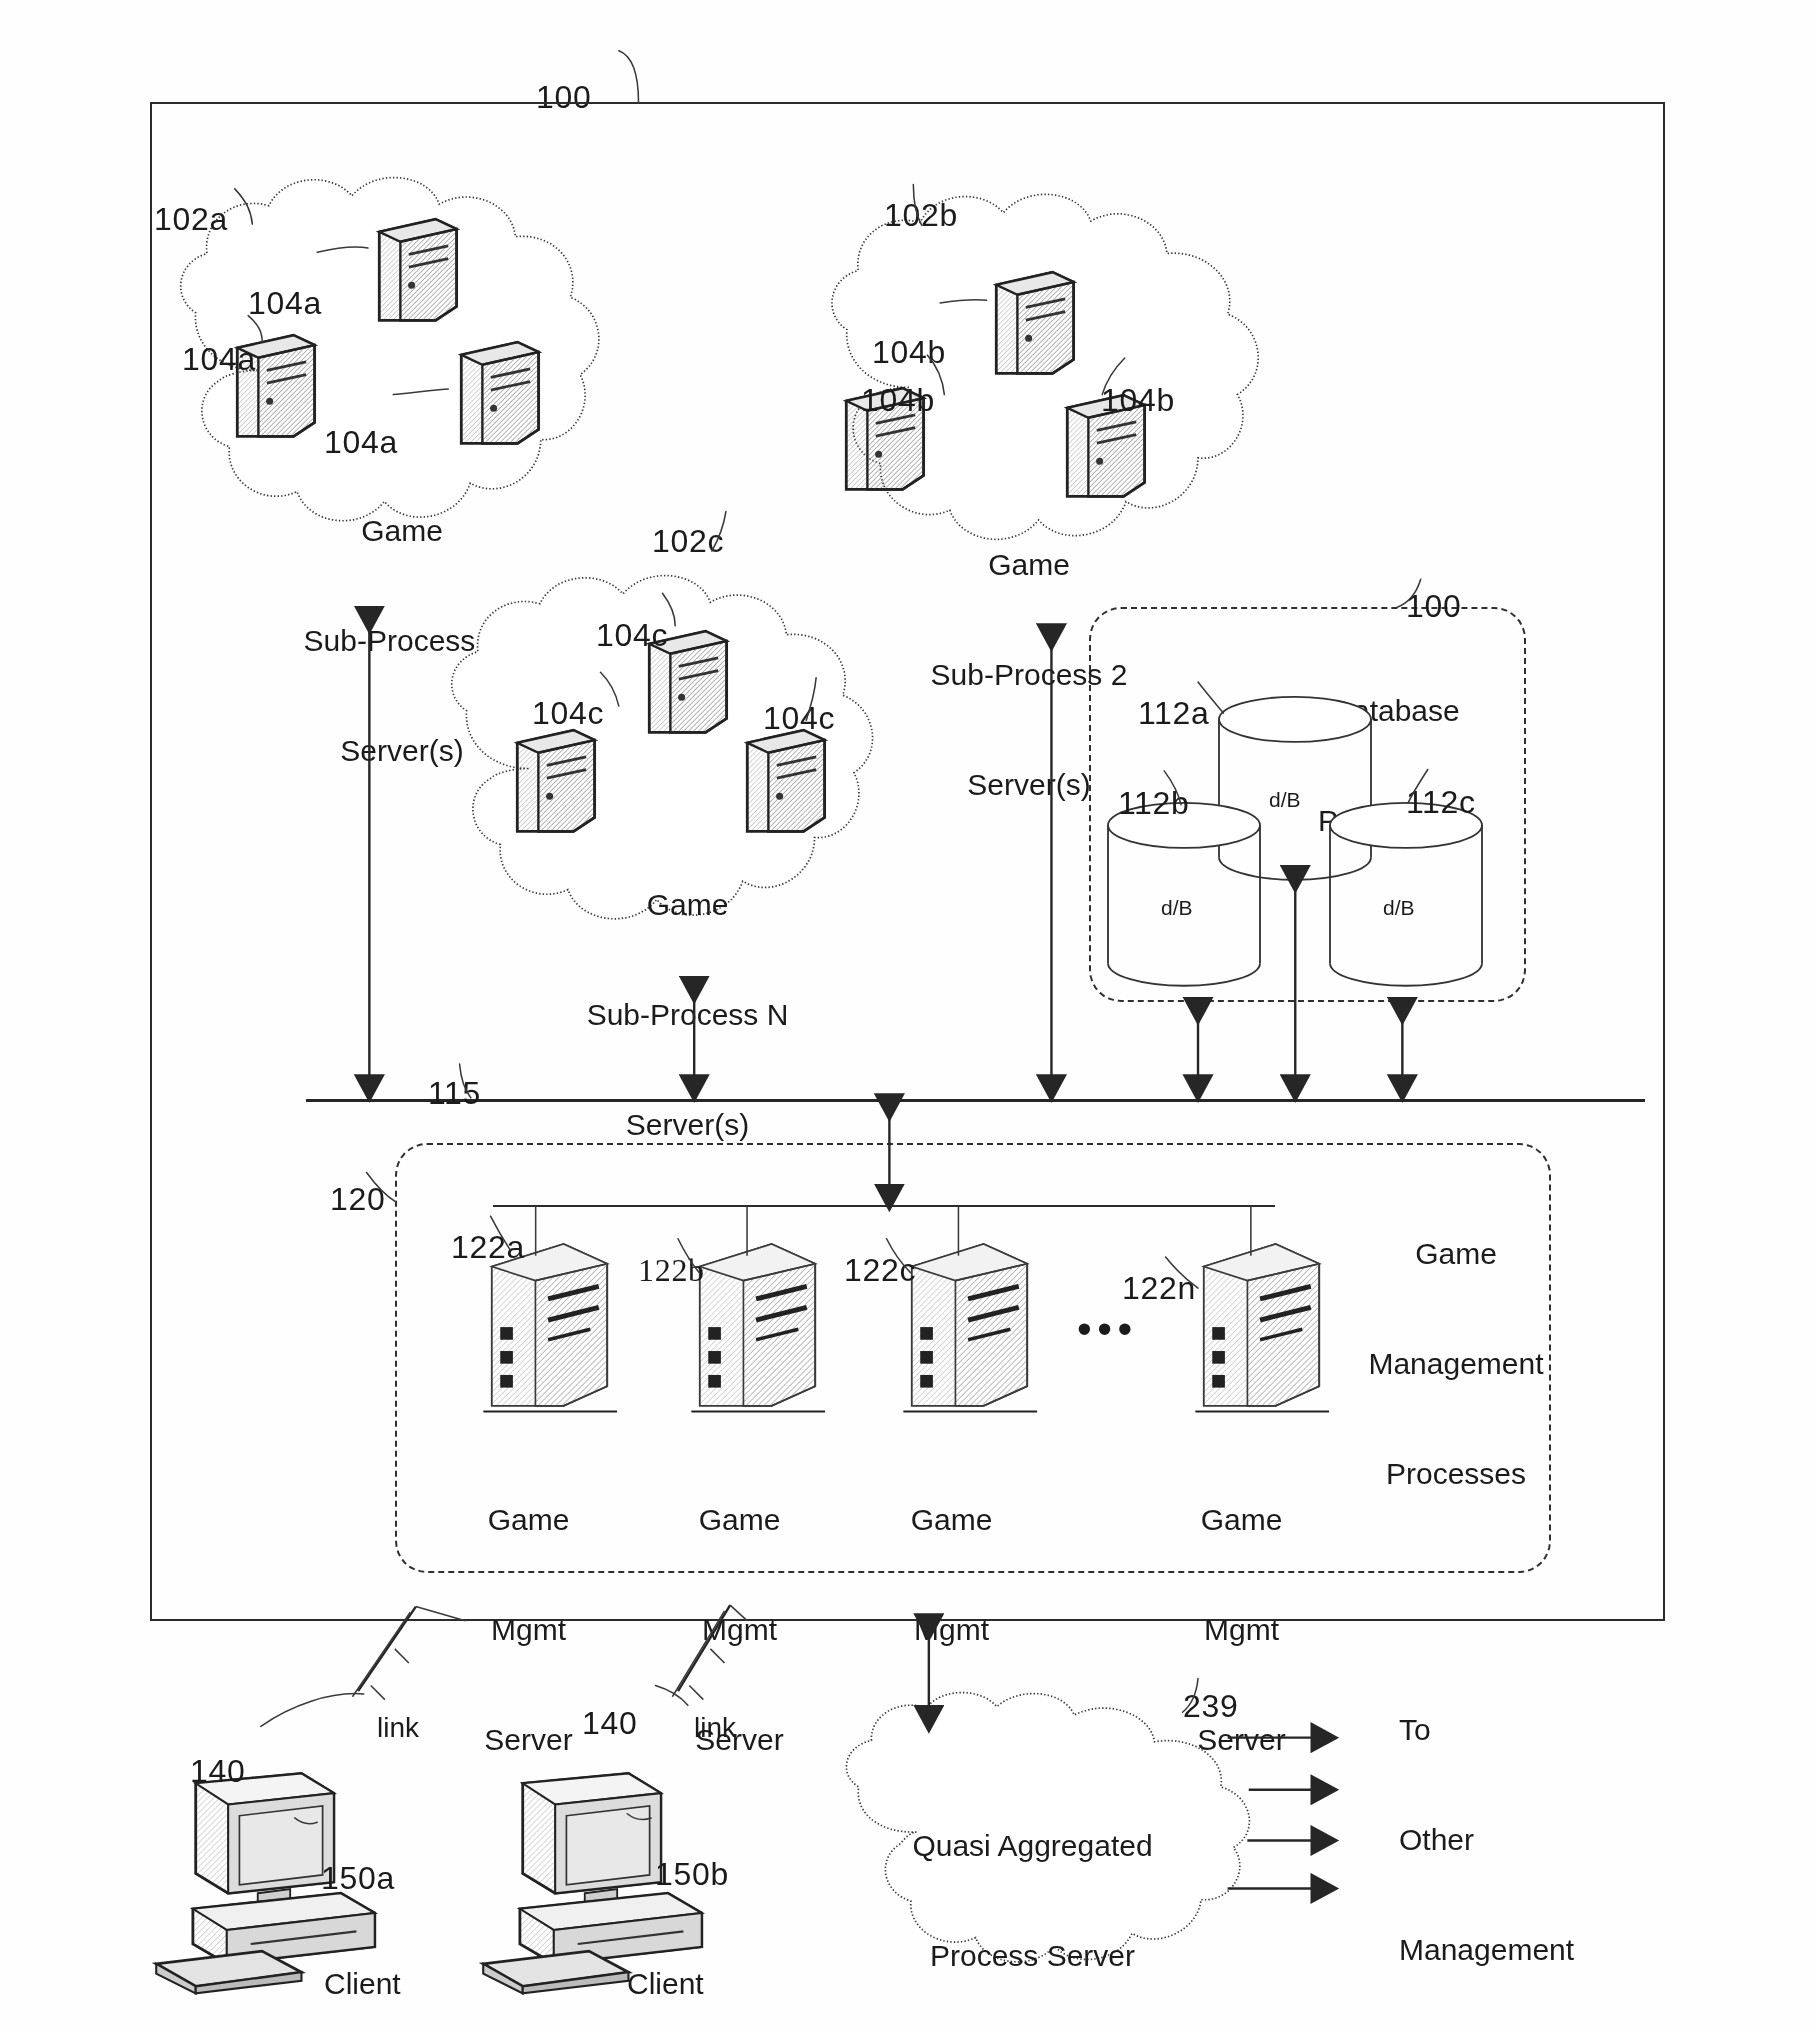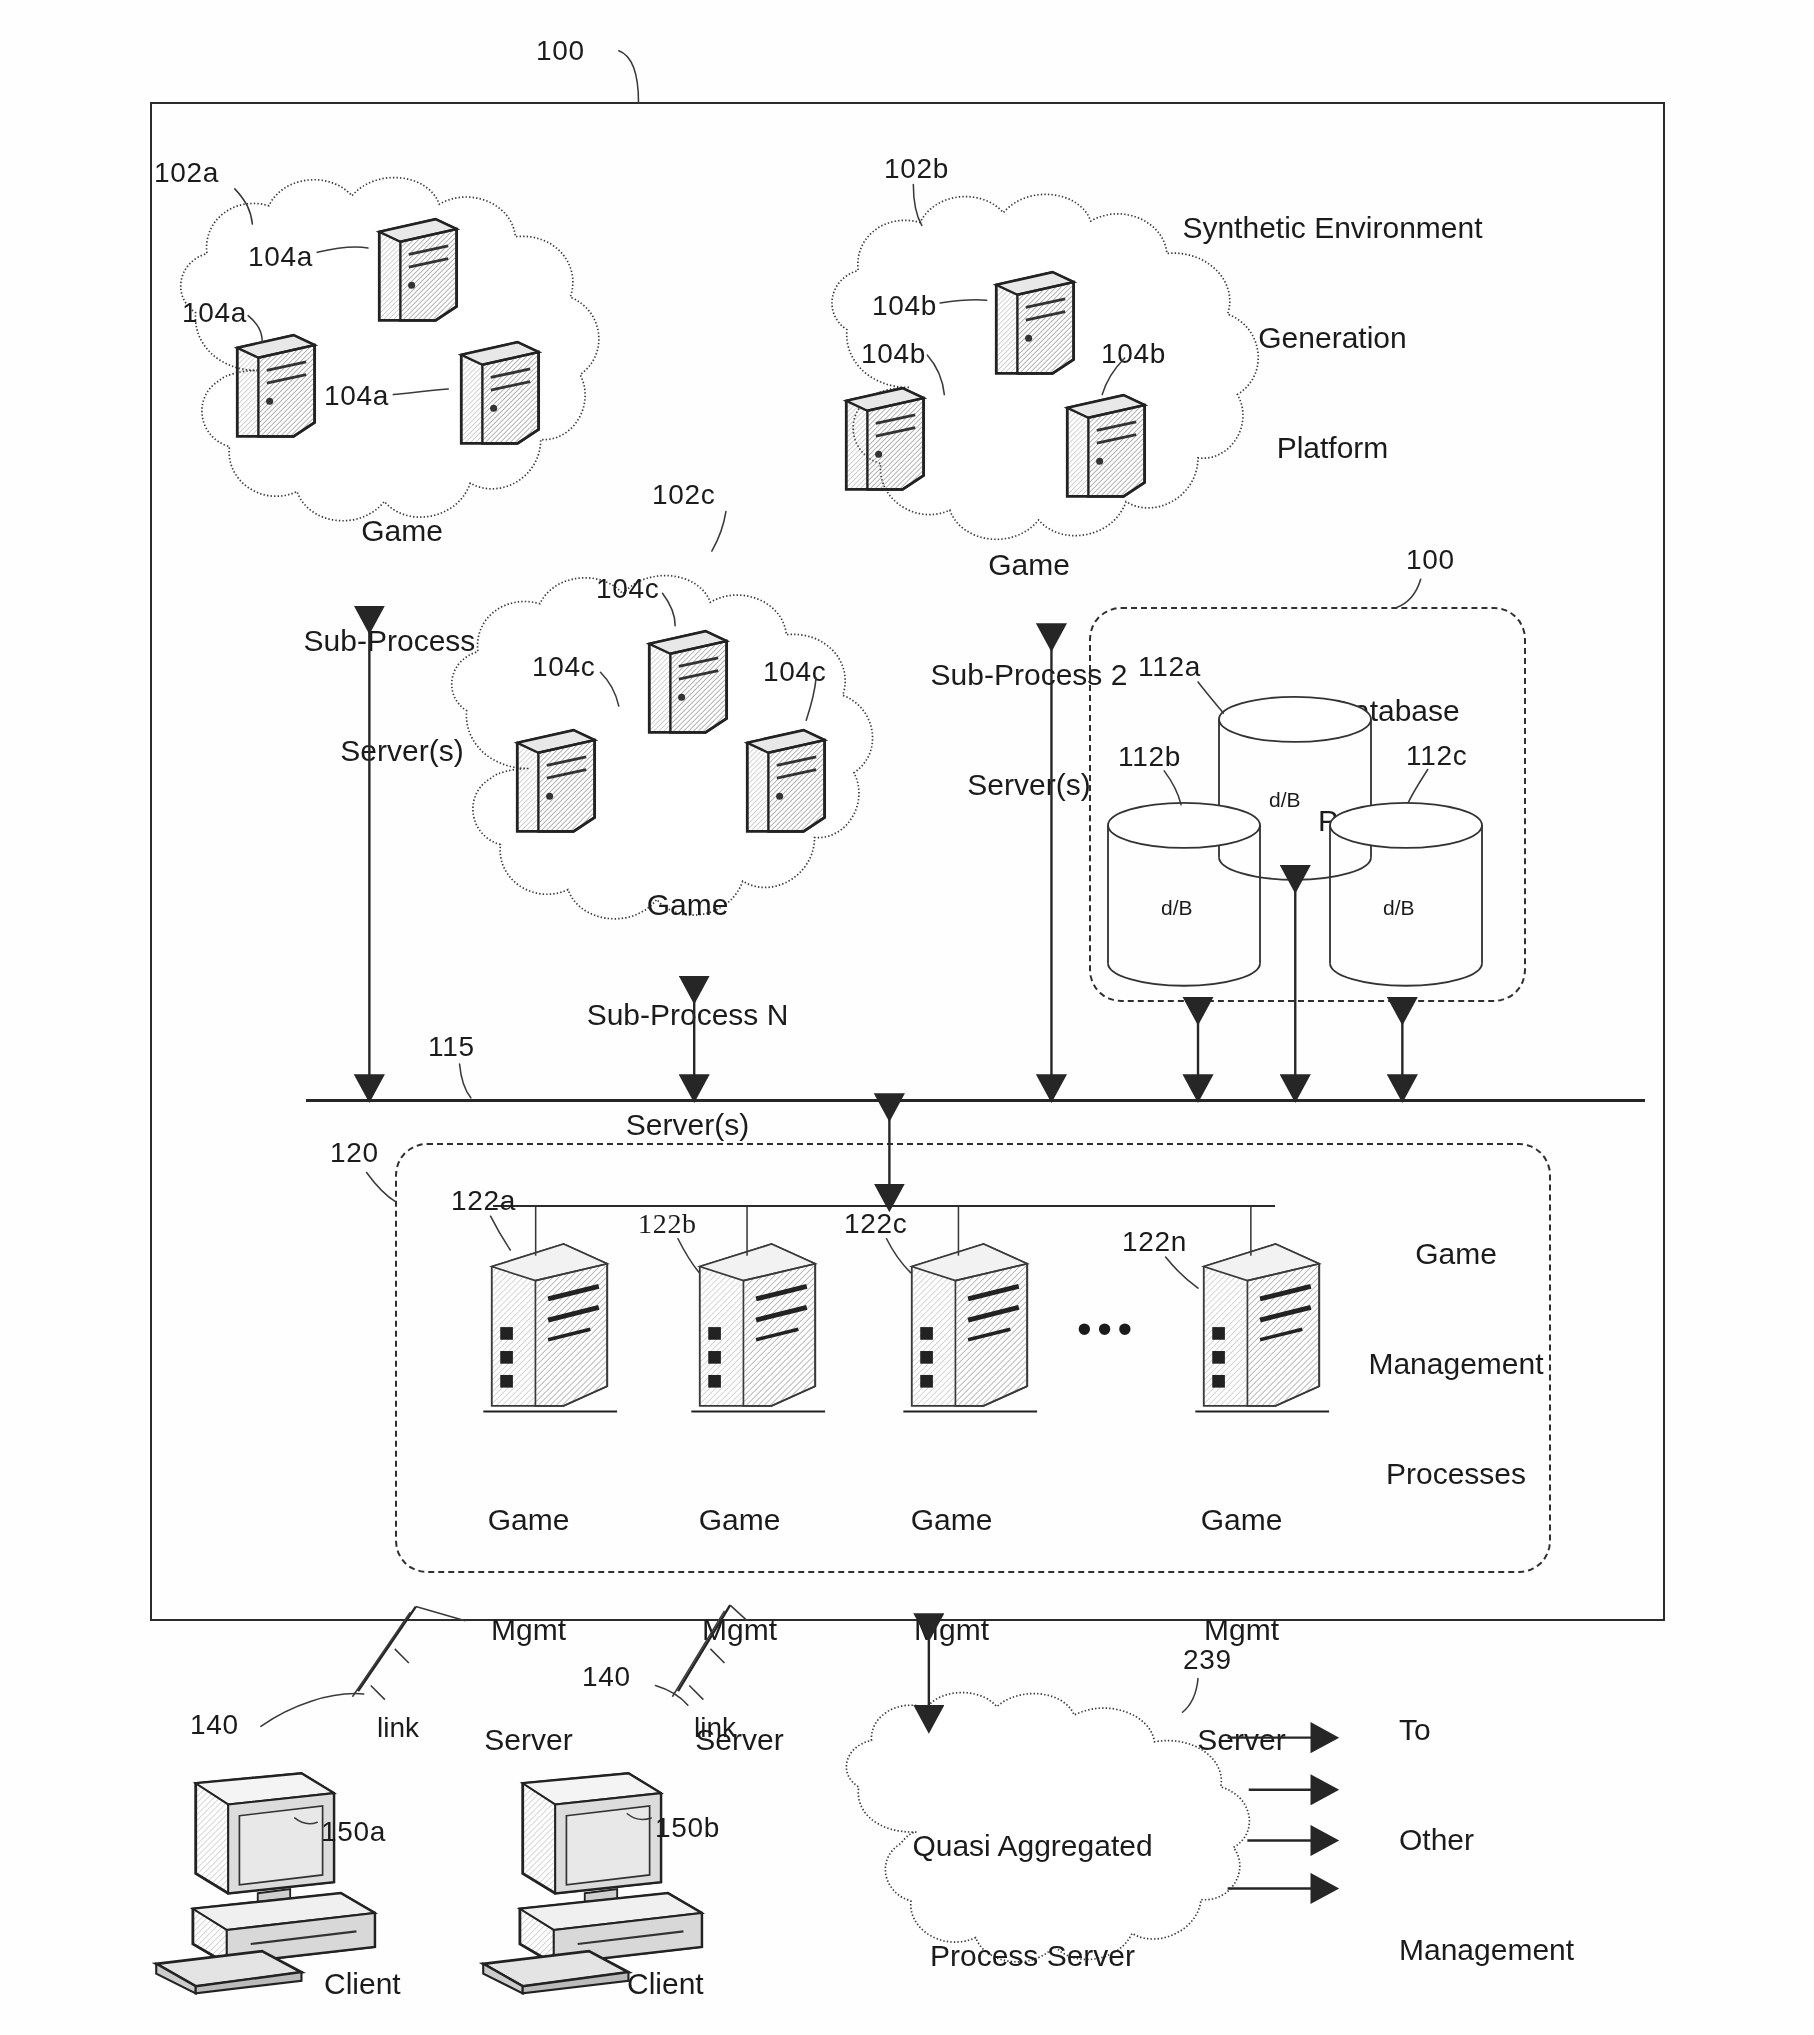--- a/index.html
+++ b/index.html
@@ -19,22 +19,23 @@
   }
   
   .lbl {
     position: absolute;
     color: #1b1b1b;
     font-family: "Liberation Sans", sans-serif;
     white-space: pre;
     line-height: 1.22;
   }
   .ref {
-    font-size: 28px;
+    font-size: 32px;
     letter-spacing: 0.7px;
+    margin-top: 44px;
   }
   .cap {
     font-size: 30px;
     text-align: center;
   }
   .cap-l { text-align: left; }
 
   
   #platform-box {
     position: absolute;
@@ -142,25 +143,20 @@
 </style>
 </head>
 <body>
 
 <div id="page">
 
   <div class="lbl ref" style="left:536px; top:34px;">100</div>
 
   <div id="platform-box"></div>
 
-  <div class="lbl cap" style="left:1135px; top:137px; width:395px; text-align:center;">
-    <div>Synthetic Environment</div>
-    <div>Generation</div>
-    <div>Platform</div>
-  </div>
 
   <div class="cloud" style="left:152px; top:159px;">
     <svg width="507" height="437" viewBox="0 0 720 620">
       <path class="cloud-path" d="
         M 150 300
         C 95 300 58 262 62 218
         C 28 196 36 146 78 134
         C 72 86 118 52 166 66
         C 186 24 252 16 284 52
         C 318 12 392 20 408 64

